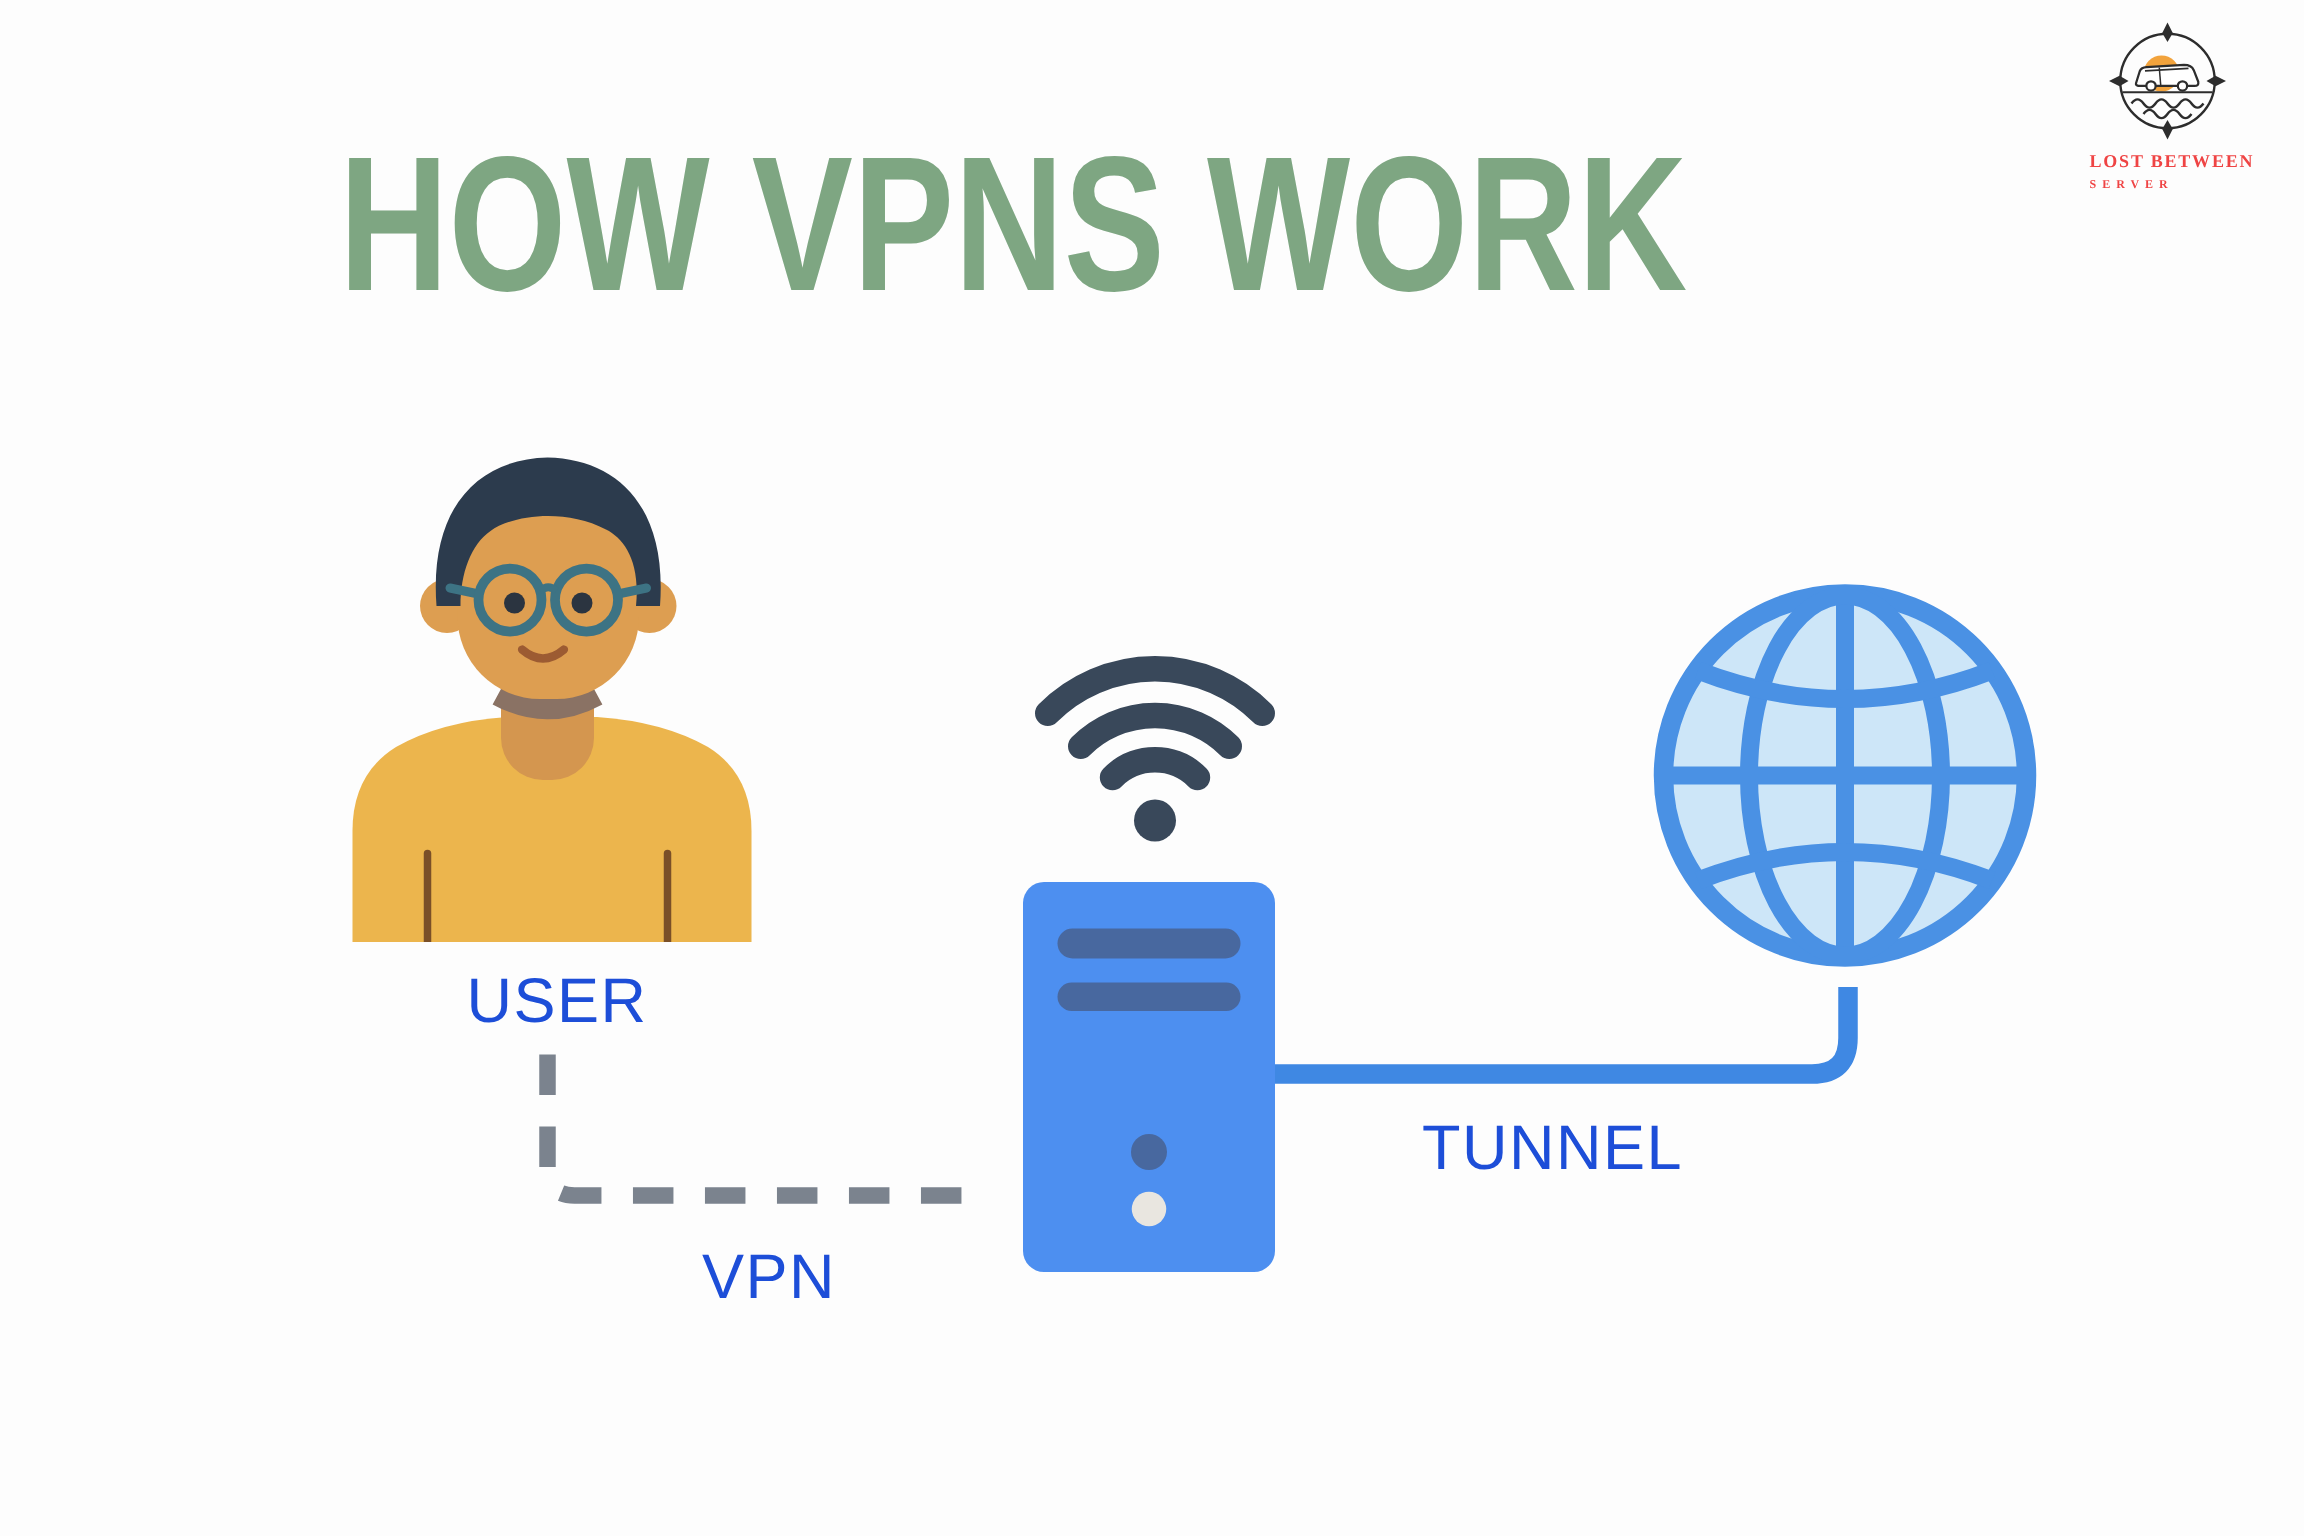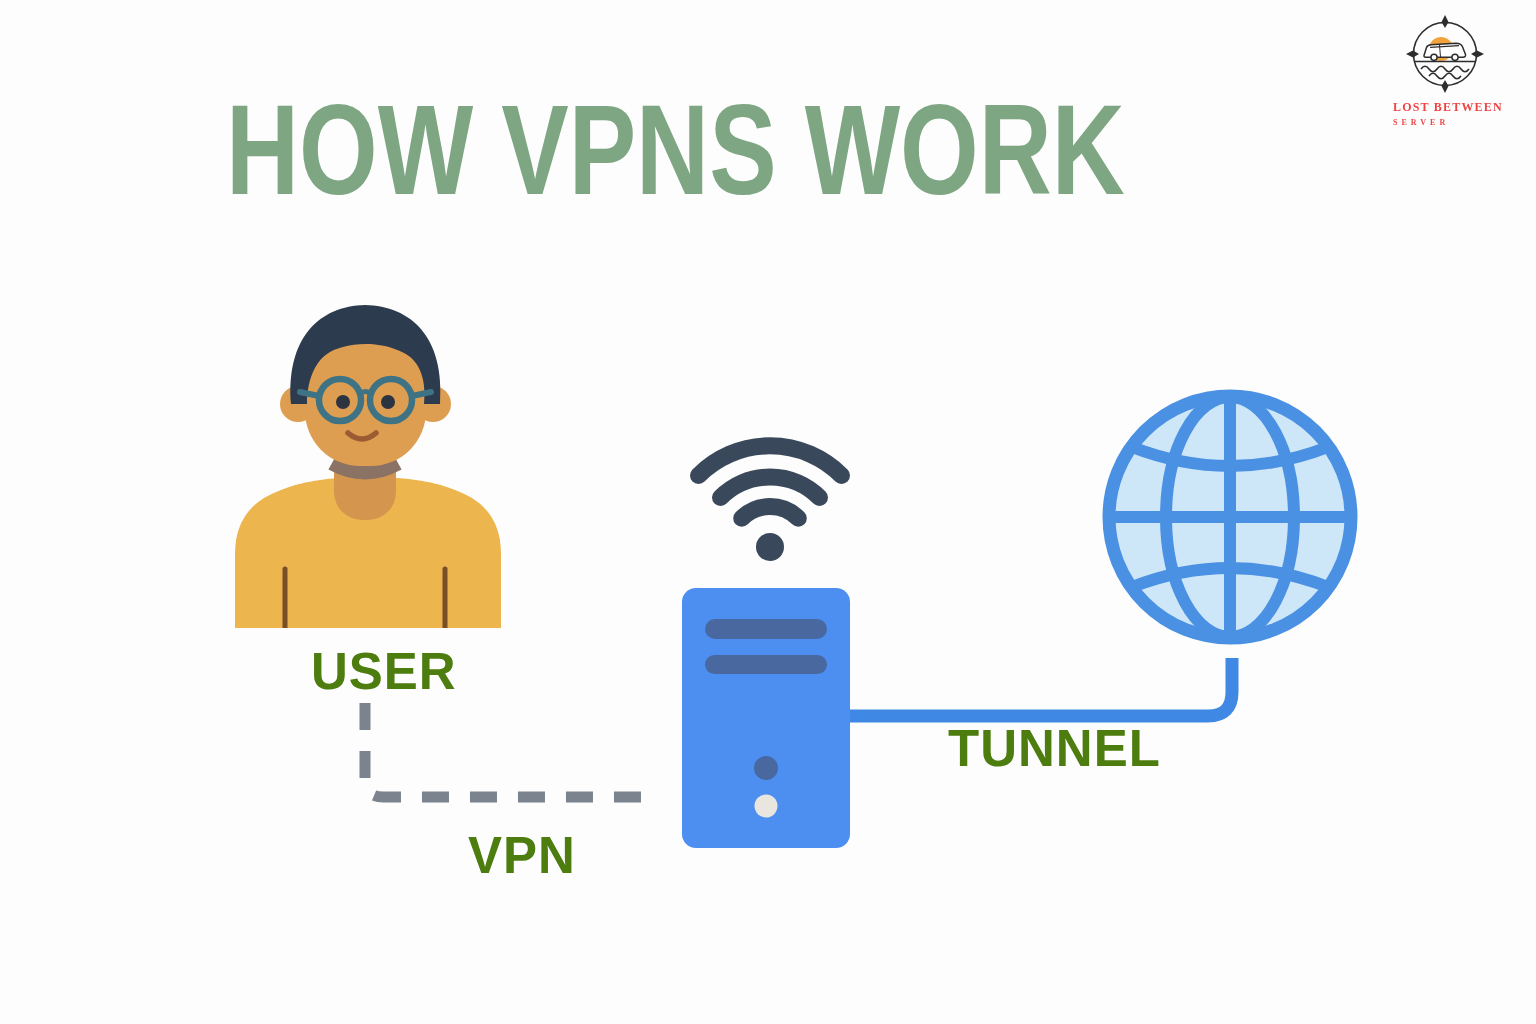--- a/index.html
+++ b/index.html
@@ -10,27 +10,27 @@
     background: #fdfdfd; overflow: hidden;
   }
   .abs { position: absolute; }
   .title {
     left: 226px; top: 86px;
     font-size: 128px; font-weight: 800; letter-spacing: 0px;
     color: #7ea682; white-space: nowrap; line-height: 1.0;
     transform: scaleX(0.79); transform-origin: left top;
   }
   .node-label {
-    color: #4d7c0f; font-weight: 700; white-space: nowrap;
-    font-size: 51px; letter-spacing: 1px; line-height: 1.0;
+    color: #1d4ed8; font-weight: 400; white-space: nowrap;
+    font-size: 42px; letter-spacing: 1px; line-height: 1.0;
   }
   .lbl-user    { left: 311px;  top: 646px; }
   .lbl-vpn     { left: 468px;  top: 830px; }
   .lbl-server  { left: 644px;  top: 874px; letter-spacing: 1.5px; }
-  .lbl-tunnel  { left: 948px;  top: 723px; text-align: right; }
+  .lbl-tunnel  { left: 948px;  top: 744px; text-align: right; }
   .lbl-internet{ left: 1126px; top: 821px; letter-spacing: 2px; }
   .logo {
     left: 1393px; top: 12px; width: 110px; text-align: left;
     color: #ef4444;
   }
   .logo-line1 {
     font-family: "Liberation Serif", serif;
     font-size: 12px; font-weight: 700; letter-spacing: 1.2px;
     margin-top: 2px; white-space: nowrap;
   }

